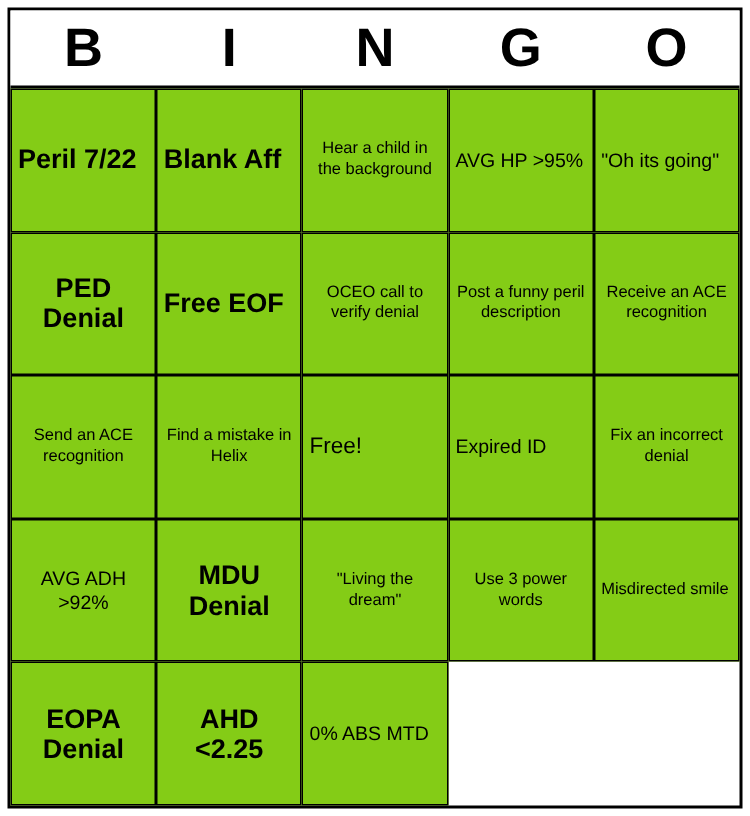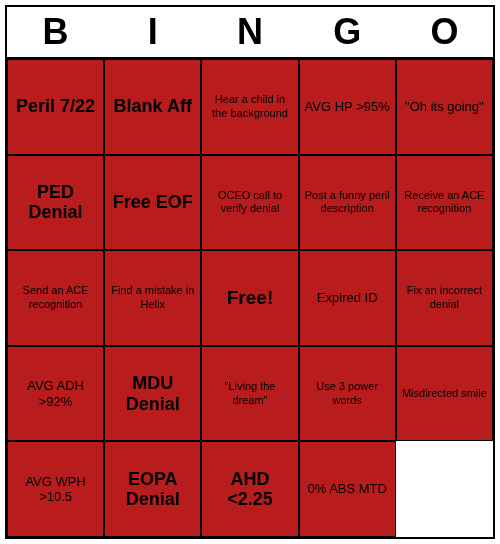--- a/index.html
+++ b/index.html
@@ -50,33 +50,33 @@
       display: grid;
       grid-template-columns: repeat(5, 1fr);
       grid-template-rows: repeat(5, 1fr);
       flex: 1;
     }
 
     .bingo-cell {
       border: 1.5px solid #000;
       display: flex;
       align-items: center;
-      justify-content: center;
+      justify-content: flex-start;
       text-align: center;
       padding: 4px;
       font-size: 13px;
       line-height: 1.2;
       cursor: pointer;
-      background: #b91c1c;
+      background: #84cc16;
       user-select: none;
     }
 
     .bingo-cell.free {
-      font-size: 19px;
-      font-weight: bold;
+      font-size: 15px;
+      font-weight: normal;
     }
 
     .bingo-cell .cell-text {
       font-size: inherit;
     }
 
     
     .cell-large {
       font-size: 18px;
       font-weight: bold;
@@ -164,23 +164,20 @@
     <div class="bingo-cell cell-small">
         <span class="cell-text">"Living the dream"</span>
       </div>
     <div class="bingo-cell cell-small">
         <span class="cell-text">Use 3 power words</span>
       </div>
 
     <div class="bingo-cell cell-small">
         <span class="cell-text">Misdirected smile</span>
       </div>
-    <div class="bingo-cell cell-medium">
-        <span class="cell-text">AVG WPH &gt;10.5</span>
-      </div>
     <div class="bingo-cell cell-large">
         <span class="cell-text">EOPA Denial</span>
       </div>
     <div class="bingo-cell cell-large">
         <span class="cell-text">AHD &lt;2.25</span>
       </div>
     <div class="bingo-cell cell-medium">
         <span class="cell-text">0% ABS MTD</span>
       </div>
   </div>

